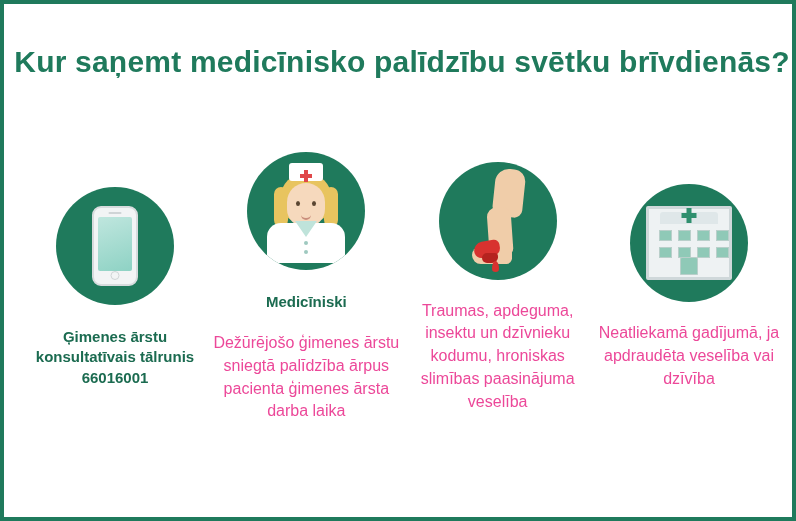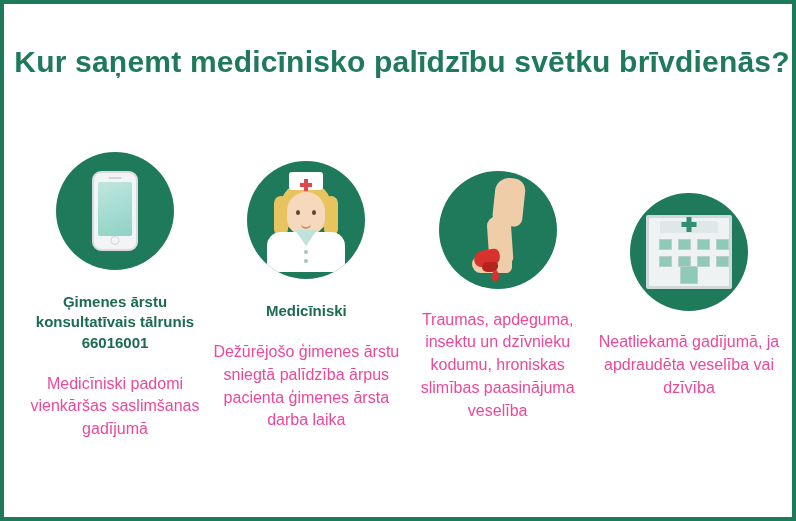--- a/index.html
+++ b/index.html
@@ -251,21 +251,20 @@
 
     <div class="col">
       <div class="circle">
         <div class="phone-body">
           <div class="phone-speaker"></div>
           <div class="phone-screen"></div>
           <div class="phone-home"></div>
         </div>
       </div>
       <div class="heading">Ģimenes ārstu konsultatīvais tālrunis 66016001</div>
-      <div class="body">Medicīniski padomi vienkāršas saslimšanas gadījumā</div>
     </div>
 
     <div class="col">
       <div class="circle">
         <div class="nurse">
           <div class="nurse-hair"></div>
           <div class="nurse-hair-l"></div>
           <div class="nurse-hair-r"></div>
           <div class="nurse-face"></div>
           <div class="nurse-eye l"></div>

